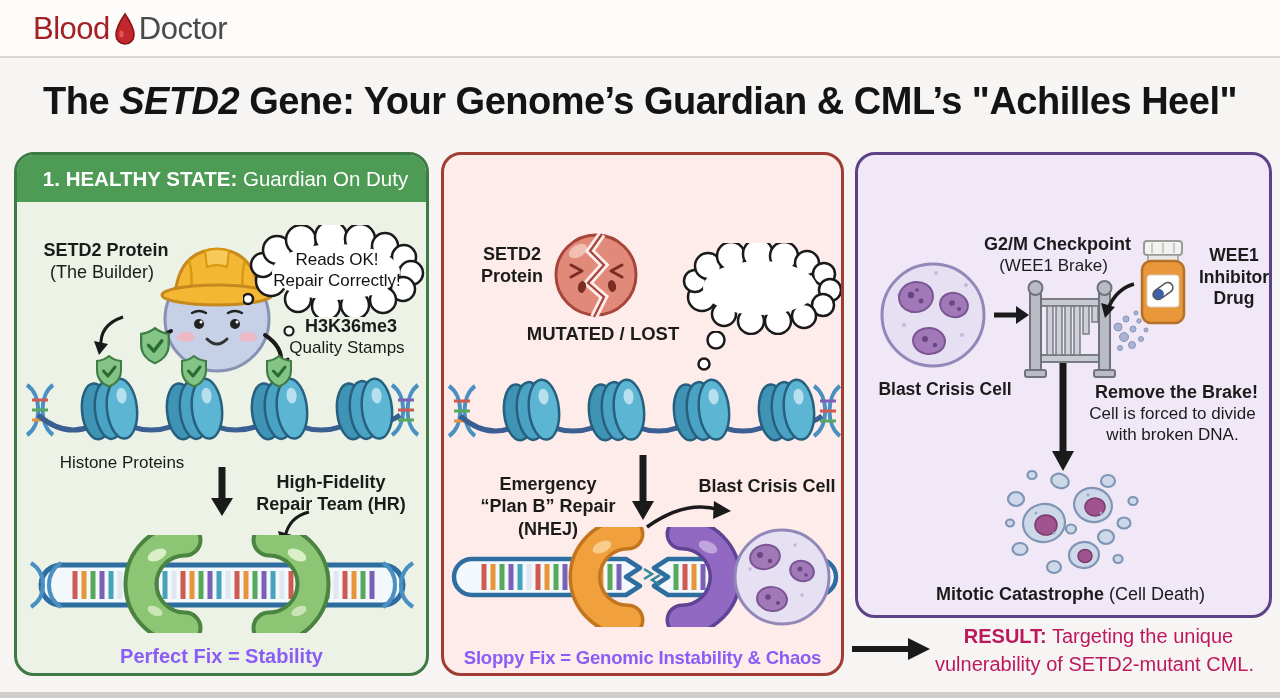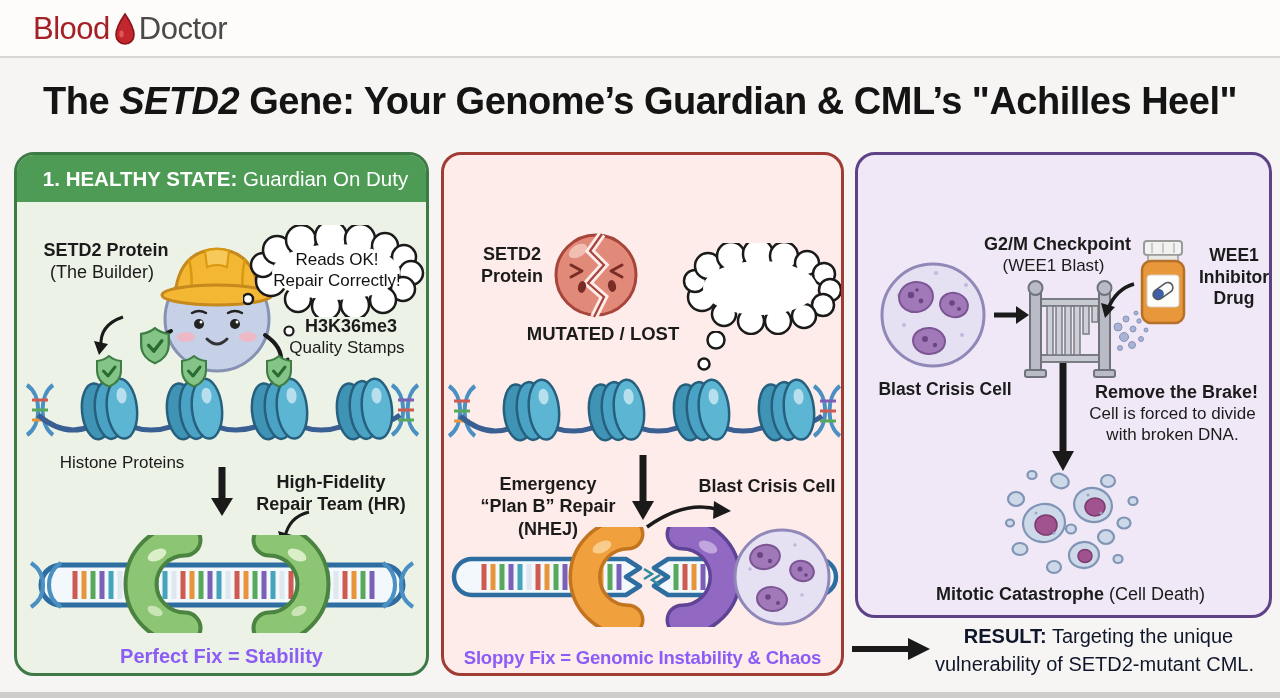--- a/index.html
+++ b/index.html
@@ -30,21 +30,21 @@
   #panel3 .panel-header{background:#7a55a6;}
   .panel-header .b{font-weight:bold;}
   .lbl{position:absolute;text-align:center;line-height:1.24;font-size:17px;color:#1b1b1b;}
   .b{font-weight:bold;margin-left:8px;}
   .f18{font-size:18px;}
   .footer-lbl{position:absolute;left:0;right:0;text-align:center;font-weight:bold;font-size:20px;color:#8b5cf6;}
   #panel2 .footer-lbl{font-size:18.5px;letter-spacing:-0.2px;}
   .cloud-text{position:absolute;text-align:center;font-size:17px;line-height:21px;color:#111;}
   
   #result-row{position:absolute;left:852px;top:622px;width:420px;}
-  #result-text{position:absolute;left:70px;top:0;width:345px;text-align:center;font-size:20px;line-height:28px;color:#0f172a;}
+  #result-text{position:absolute;left:70px;top:0;width:345px;text-align:center;font-size:20px;line-height:28px;color:#be185d;}
   #bottom-strip{position:absolute;left:0;top:692px;width:1280px;height:6px;background:#cfcdcb;}
 </style>
 </head>
 <body>
 
 <div id="topbar">
   <div id="logo">
     <span class="blood">Blood</span>
     <svg width="24" height="34" viewBox="0 0 24 34">
       <path d="M12,2 C12,2 3,15 3,23 a9,9 0 0 0 18,0 C21,15 12,2 12,2 Z" fill="#c1272d" stroke="#8a1418" stroke-width="1.6"></path>
@@ -414,21 +414,21 @@
 
   <div class="footer-lbl" style="top:492px;">
     <span>Sloppy Fix = Genomic Instability &amp; Chaos</span>
   </div>
 </div>
 
 <div class="panel" id="panel3">
 
   <div class="lbl" style="left:108px;top:78px;width:175px;">
     <span class="b f18">G2/M Checkpoint</span><br>
-    <span>(WEE1 Blast)</span>
+    <span>(WEE1 Brake)</span>
   </div>
 
   <svg class="abs" style="left:16px;top:100px;" width="118" height="120" viewBox="0 0 118 120">
     <circle cx="59" cy="60" r="51" fill="#e6e1f2" stroke="#9187b8" stroke-width="3"></circle>
     <g fill="#c3b8da">
         <circle cx="30" cy="70" r="2"></circle>
         <circle cx="88" cy="80" r="2"></circle>
         <circle cx="92" cy="30" r="2"></circle>
         <circle cx="25" cy="40" r="2"></circle>
         <circle cx="62" cy="18" r="2"></circle>

